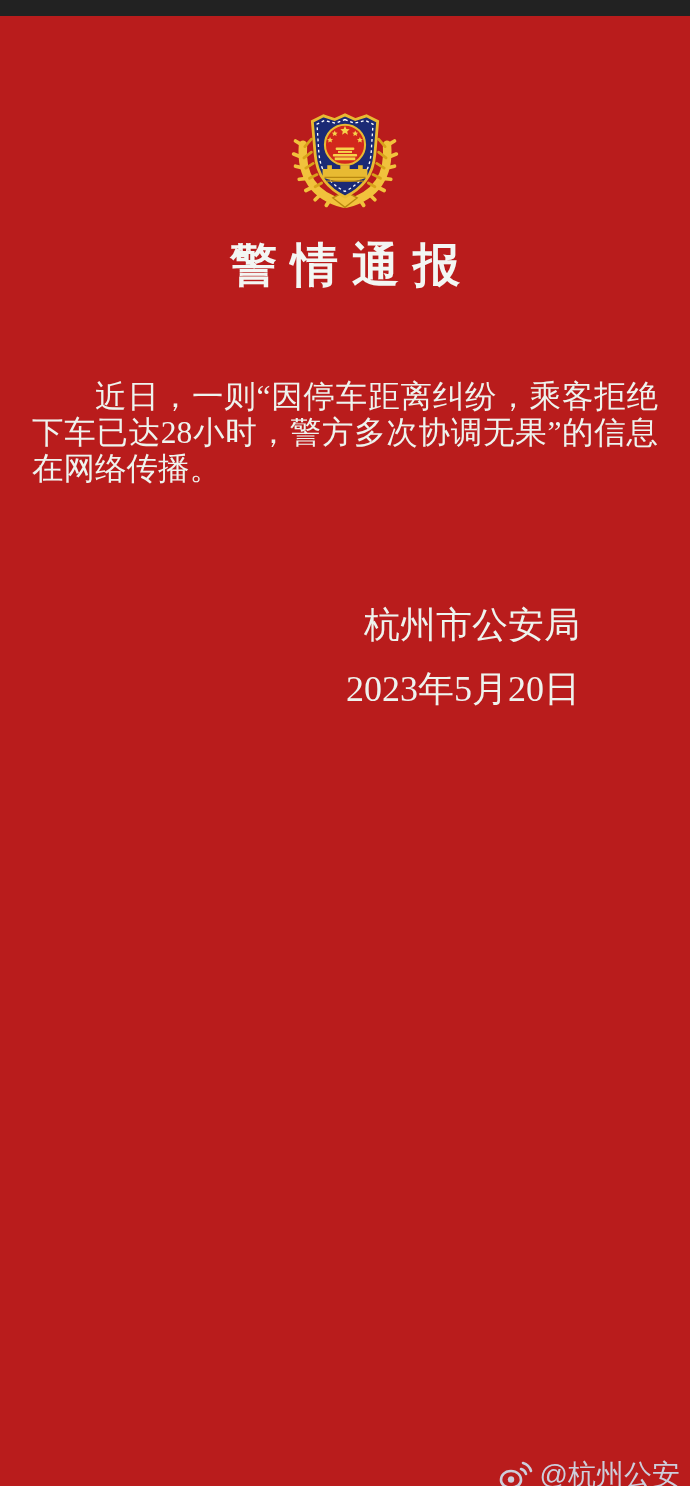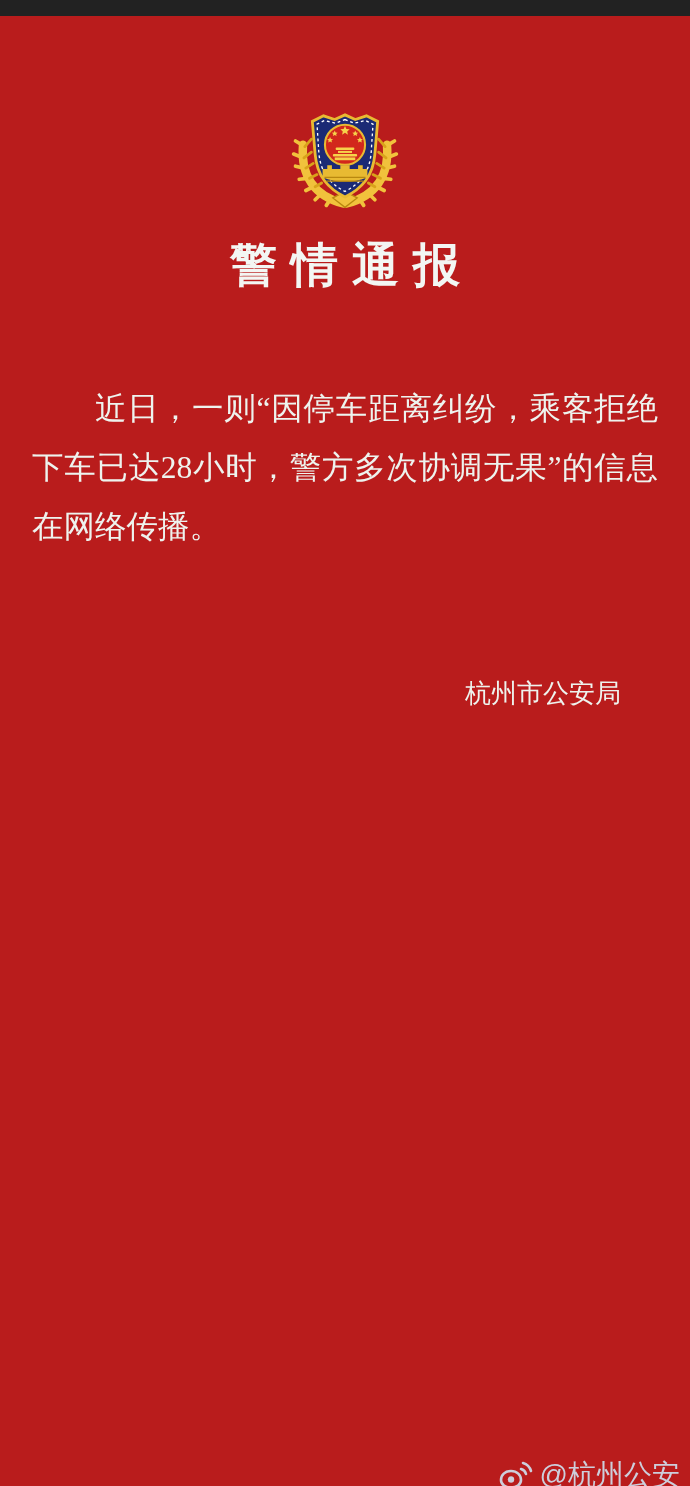--- a/index.html
+++ b/index.html
@@ -29,35 +29,35 @@
     font-weight: bold;
     letter-spacing: 14px;
     text-indent: 14px;
     color: #f3f6f3;
     font-family: "Liberation Serif", serif;
   }
   .body-text {
     margin: 82px 32px 0 32px;
     color: #eef3ee;
     font-size: 31.5px;
-    line-height: 59px;
+    line-height: 36px;
     text-align: justify;
     text-justify: inter-ideograph;
   }
   .body-text p {
     margin: 0;
     padding: 0;
     text-indent: 2em;
   }
   .signature {
     margin-top: 106px;
-    padding-right: 69px;
+    padding-right: 110px;
     text-align: right;
     color: #eef3ee;
-    font-size: 26px;
+    font-size: 36px;
     line-height: 64px;
   }
   .watermark {
     position: absolute;
     right: 10px;
     bottom: 8px;
     display: flex;
     align-items: center;
     gap: 7px;
     color: rgba(206, 221, 236, 0.92);
@@ -114,20 +114,21 @@
   </svg>
 
   <h1 class="title">警情通报</h1>
 
   <div class="body-text">
     <p>近日，一则“因停车距离纠纷，乘客拒绝下车已达28小时，警方多次协调无果”的信息在网络传播。</p>
   </div>
 
   <div class="signature">
     <div>杭州市公安局</div>
+    <div>2023年5月20日</div>
   </div>
 
   <div class="watermark">
     <svg width="34" height="28" viewBox="0 0 34 28">
       <g stroke="rgba(206,221,236,0.92)" fill="none" stroke-width="2.6" stroke-linecap="round">
         <path d="M12,10 C6,10 2,14 2,19 C2,23.5 6.5,26.5 12,26.5 C17.5,26.5 22,23.5 22,19 C22,14 18,10 12,10 Z"></path>
         <circle cx="12" cy="18.5" r="3.2" fill="rgba(206,221,236,0.92)" stroke="none"></circle>
         <path d="M22,8 a7,7 0 0 1 5,5"></path>
         <path d="M24,2 a12,12 0 0 1 8,8"></path>
       </g>

